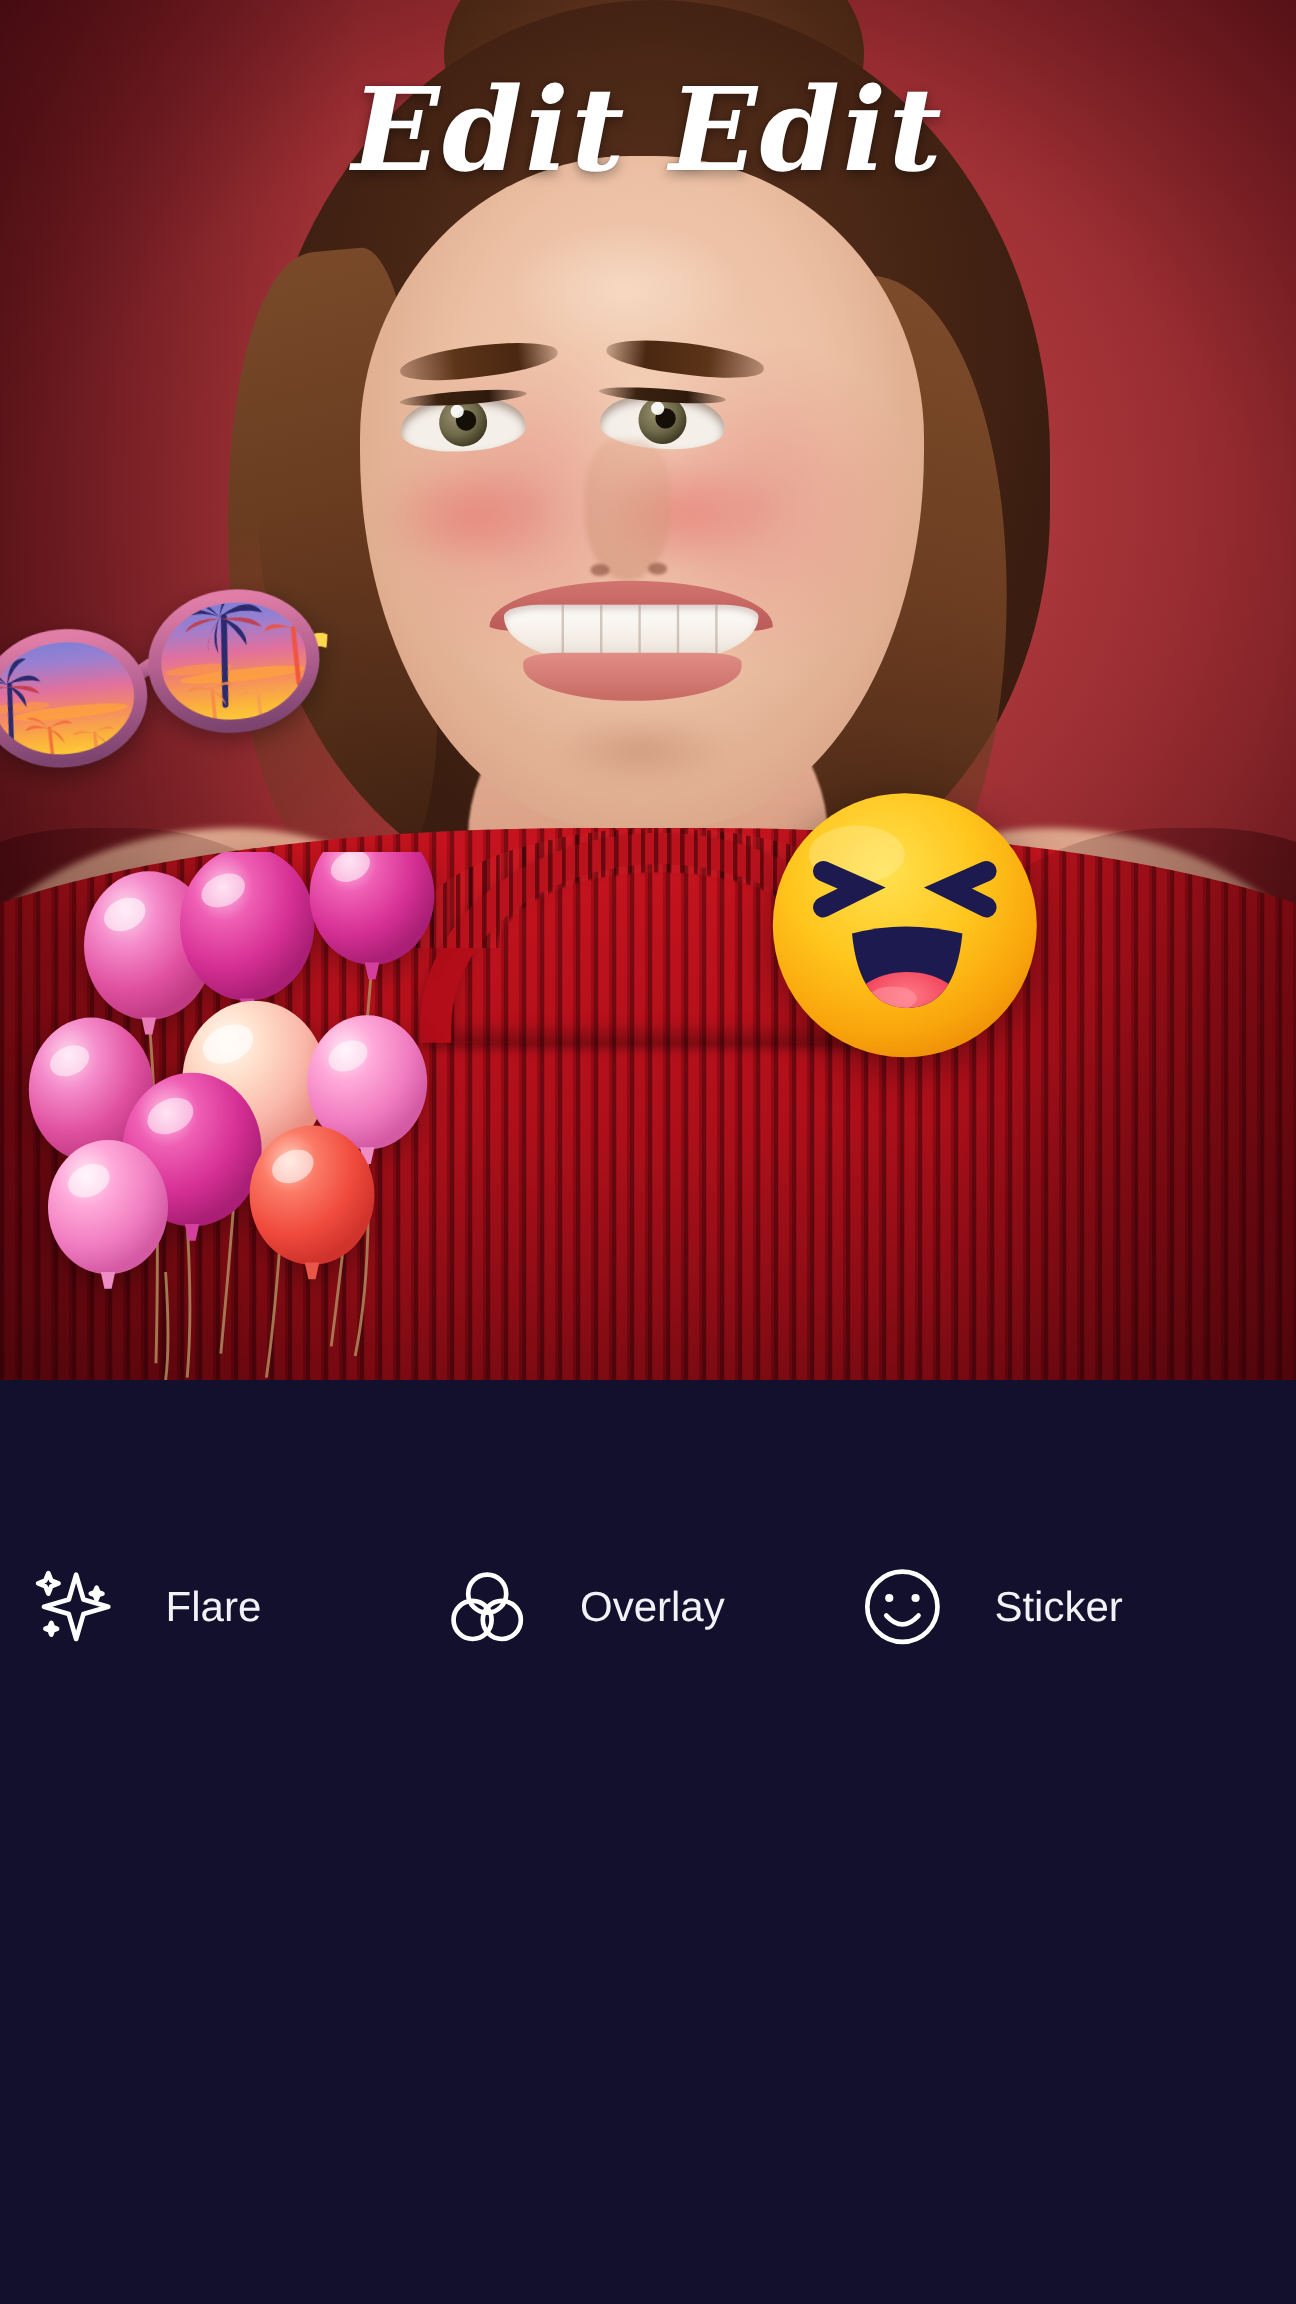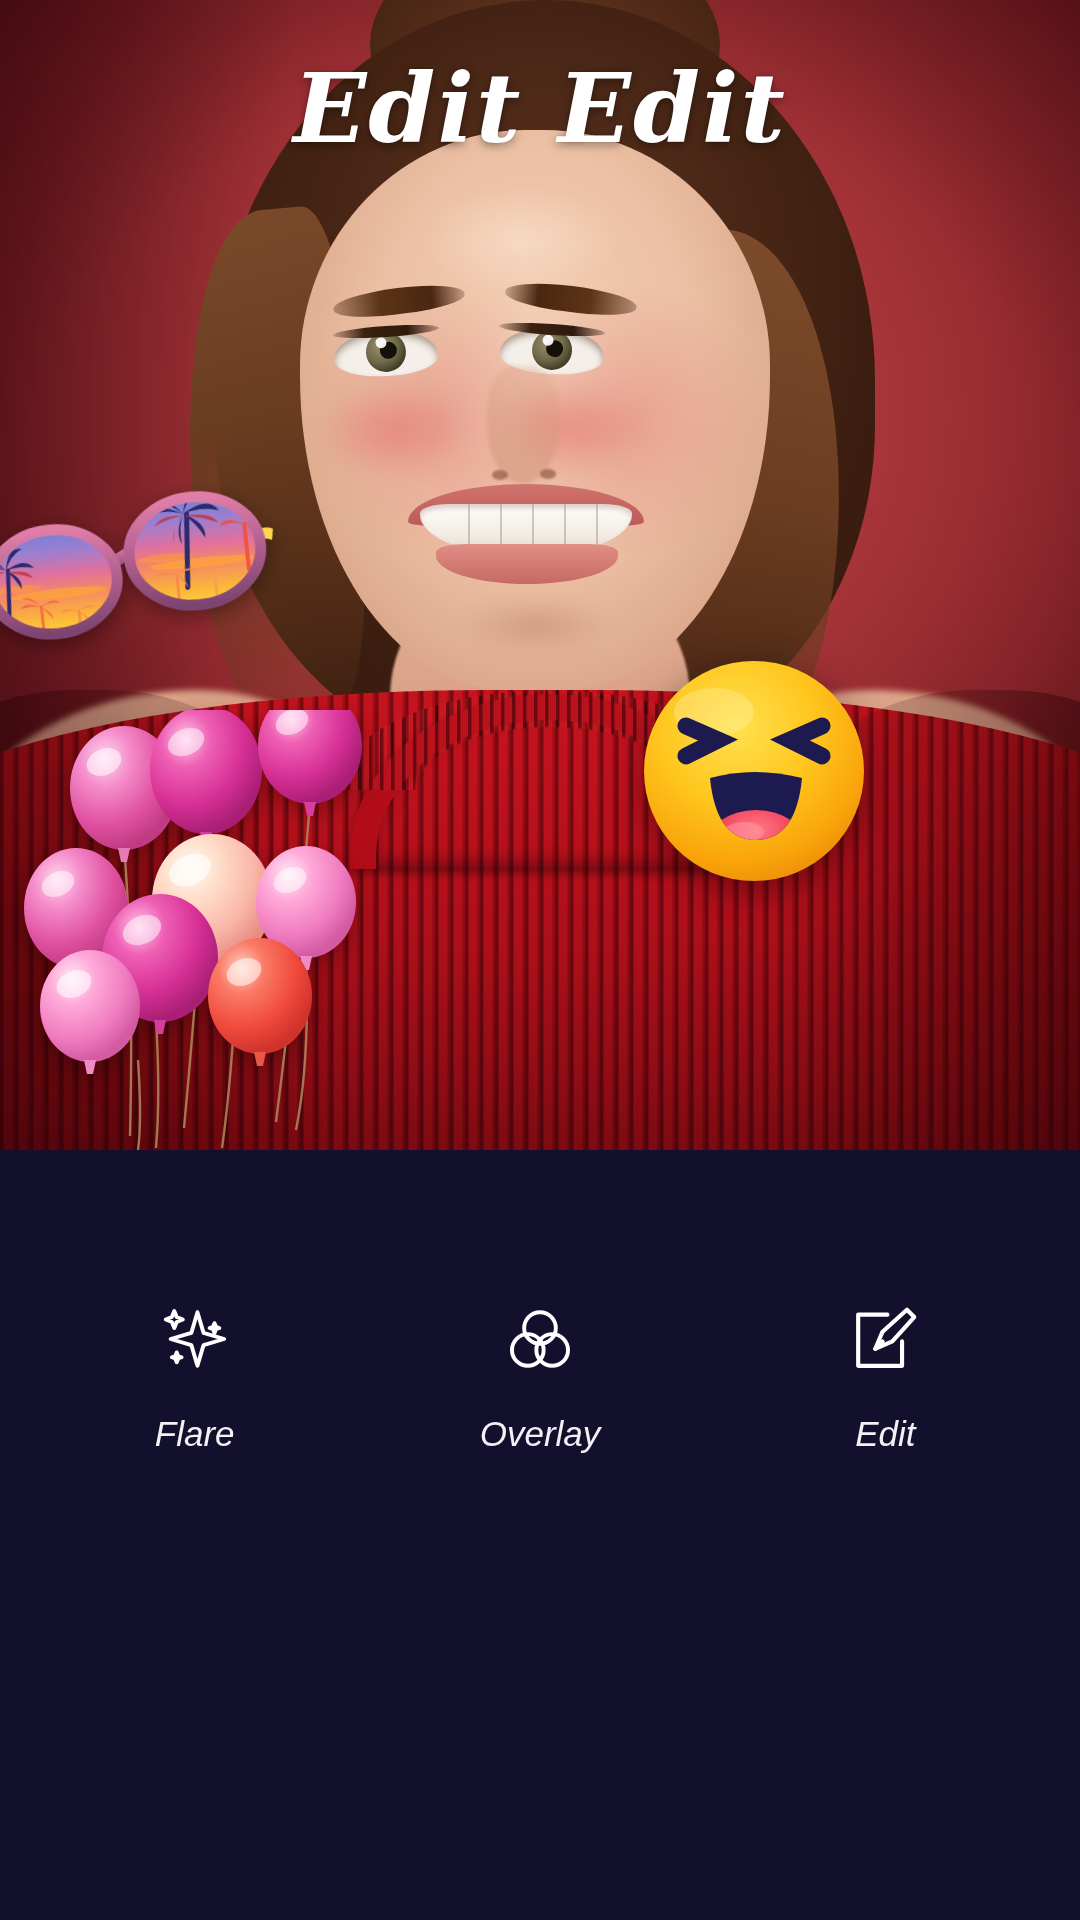--- a/index.html
+++ b/index.html
@@ -308,26 +308,25 @@
     position:absolute; left:0; top:150px;
     width:1080px;
     display:flex;
     align-items:flex-start;
     justify-content:space-between;
     padding:0 22px;
   }
   .tool-item {
     flex:1 1 0;
     display:flex;
-    flex-direction:column;
+    flex-direction:row;
     align-items:center;
     gap:38px;
     cursor:pointer;
     user-select:none;
-    font-style:italic;
   }
   .tool-icon {
     width:78px; height:78px;
     display:flex; align-items:center; justify-content:center;
   }
   .tool-icon svg { width:100%; height:100%; display:block; }
   .tool-label {
     font-size:35px;
     color:#f2f2f6;
     font-family:"Liberation Sans", sans-serif;
@@ -665,27 +664,28 @@
             <circle cx="32" cy="23" r="13"></circle>
             <circle cx="22" cy="41" r="13"></circle>
             <circle cx="42" cy="41" r="13"></circle>
           </svg>
         </span>
         <span class="tool-label">Overlay</span>
       </div>
 
 
 
+
       <div class="tool-item">
         <span class="tool-icon">
-          <svg viewBox="0 0 64 64" fill="none" stroke="#ffffff" stroke-width="3.4" stroke-linecap="round" stroke-linejoin="round" aria-hidden="true">
-            <path d="M46 34 L46 54 L10 54 L10 12 L34 12"></path>
-            <path d="M24 40 L30 26 L50 8 L56 14 L38 34 Z"></path>
-            <path d="M24 40 L30 34"></path>
+          <svg viewBox="0 0 64 64" fill="none" stroke="#ffffff" stroke-width="3.2" stroke-linecap="round" aria-hidden="true">
+            <circle cx="32" cy="32" r="24"></circle>
+            <circle cx="23" cy="26" r="2.8" fill="#ffffff" stroke="none"></circle>
+            <circle cx="41" cy="26" r="2.8" fill="#ffffff" stroke="none"></circle>
+            <path d="M21 38 q11 12 22 0"></path>
           </svg>
         </span>
-        <span class="tool-label">Edit</span>
+        <span class="tool-label">Sticker</span>
       </div>
-
 
     </div>
   </div>
 </div>
 
 </body></html>

